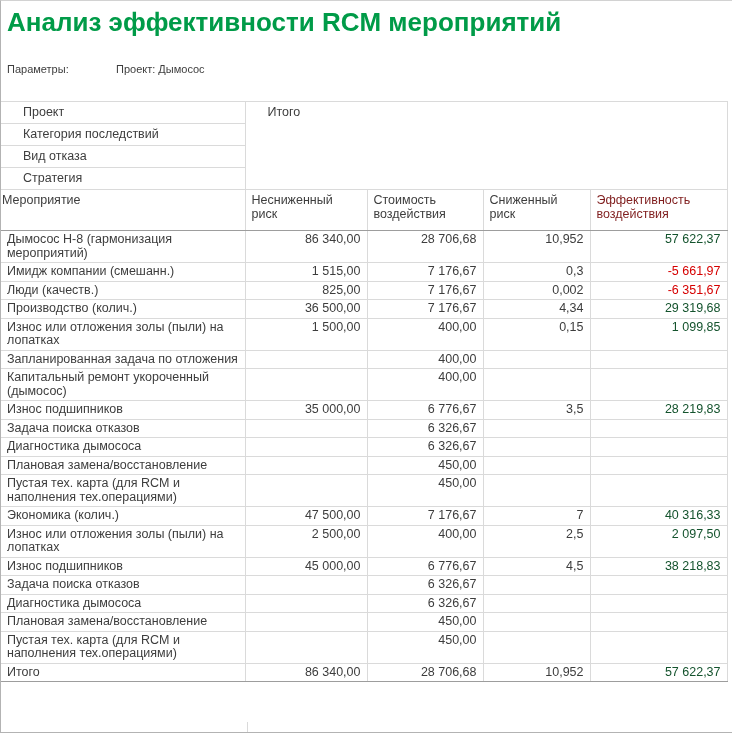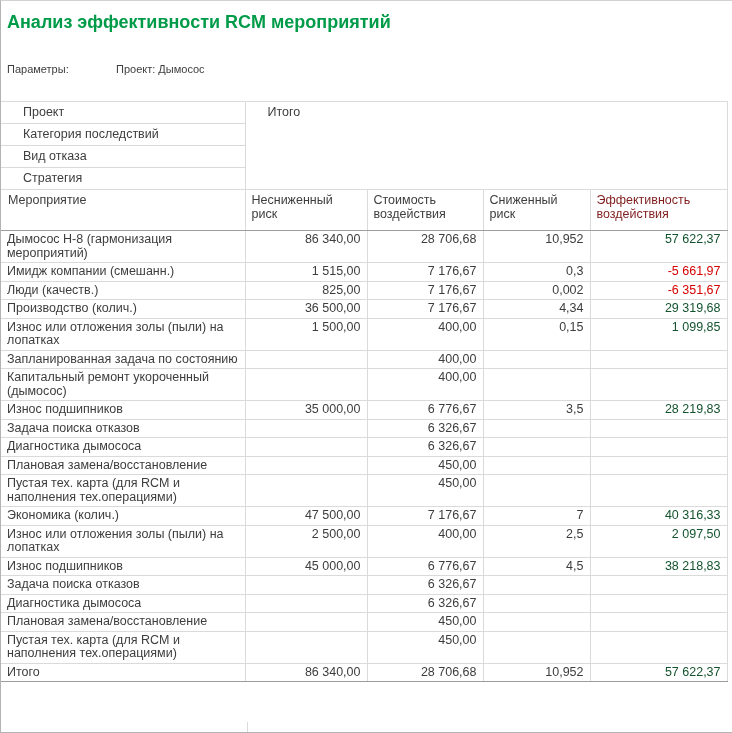--- a/index.html
+++ b/index.html
@@ -14,21 +14,21 @@
     position: relative;
     width: 732px; height: 733px;
     border-left: 1px solid #b3b3b3;
     border-top: 1px solid #d2d2d2;
     border-bottom: 1px solid #b3b3b3;
     background: #fff;
     overflow: hidden;
   }
   .title {
     margin: 8px 0 0 6px;
-    font-size: 18px;
+    font-size: 26px;
     line-height: 26px;
     font-weight: bold;
     color: #009b48;
     white-space: nowrap;
   }
   .params {
     margin: 27px 0 0 6px;
     font-size: 11px;
     line-height: 15px;
     color: #3d3d3d;
@@ -50,21 +50,21 @@
   }
   .rt td:first-child { border-left: none; }
   
   .hrow td { padding: 4px 6px 3px 22px; height: 22px; }
   .htotal { vertical-align: top; padding: 4px 6px 3px 7px; }
   
   .chrow td {
     border-bottom: 1px solid #9d9d9d;
     padding: 4px 6px 9px 6px;
   }
-  .chrow td:first-child { padding-left: 7px; }
+  .chrow td:first-child { padding-left: 1px; }
   .chrow .eff-h { color: #7f1d1d; margin-left: 19px; }
   
   .num { text-align: right; padding-right: 7px; white-space: nowrap; }
   .effect.green { color: #14532d; }
   .effect.red { color: #d60000; }
   .lvl0 { padding-left: 7px; margin-left: 40px; }
   .lvl1 { padding-left: 20px; }
   .lvl2 { padding-left: 33px; }
   .lvl3 { padding-left: 46px; }
   .lvl4 { padding-left: 59px; }
@@ -147,21 +147,21 @@
           <td class="num effect green">29 319,68</td>
         </tr>
         <tr>
           <td class="name-cell lvl2">Износ или отложения золы (пыли) на лопатках</td>
           <td class="num">1 500,00</td>
           <td class="num">400,00</td>
           <td class="num">0,15</td>
           <td class="num effect green">1 099,85</td>
         </tr>
         <tr>
-          <td class="name-cell lvl3">Запланированная задача по состоянию</td>
+          <td class="name-cell lvl3">Запланированная задача по отложения</td>
           <td class="num"></td>
           <td class="num">400,00</td>
           <td class="num"></td>
           <td class="num effect "></td>
         </tr>
         <tr>
           <td class="name-cell lvl4">Капитальный ремонт укороченный (дымосос)</td>
           <td class="num"></td>
           <td class="num">400,00</td>
           <td class="num"></td>

